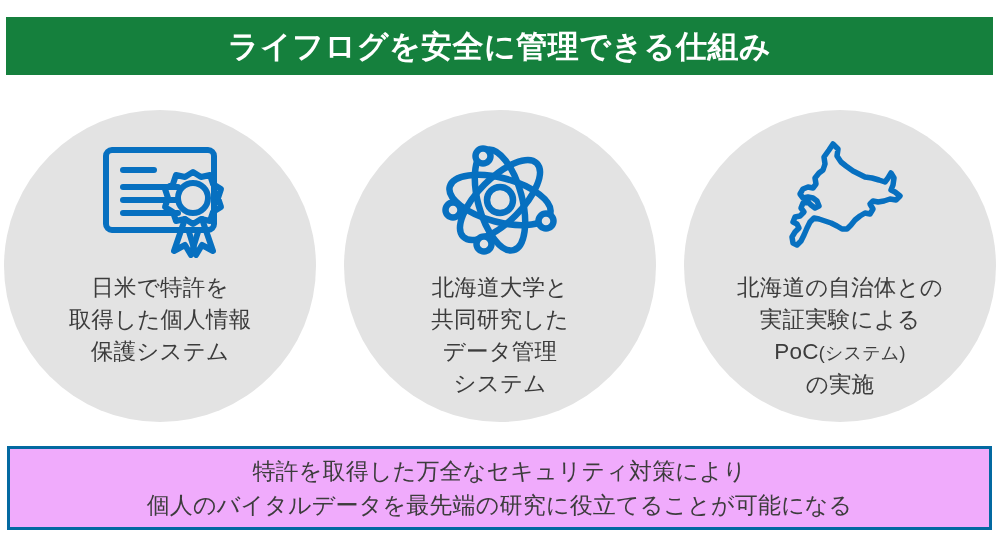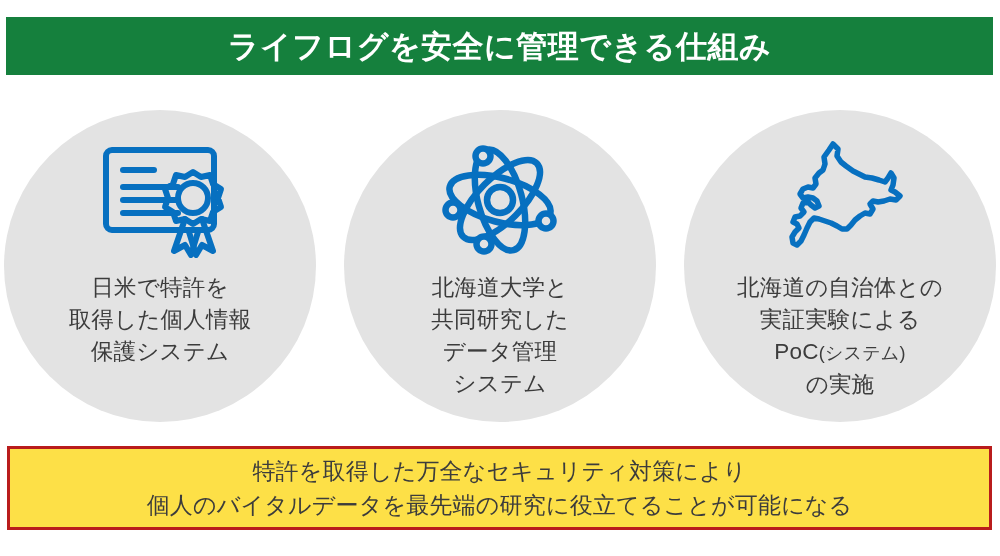--- a/index.html
+++ b/index.html
@@ -82,22 +82,22 @@
   }
 
   
   #summary-box {
     position: absolute;
     left: 7px;
     top: 446px;
     width: 985px;
     height: 84px;
     box-sizing: border-box;
-    border: 3px solid #b91c1c;
-    background: #fde047;
+    border: 3px solid #0369a1;
+    background: #f0abfc;
     display: flex;
     align-items: center;
     justify-content: center;
   }
   #summary-text {
     color: #3c3c3c;
     font-size: 23px;
     line-height: 34px;
     text-align: center;
     white-space: pre-line;

